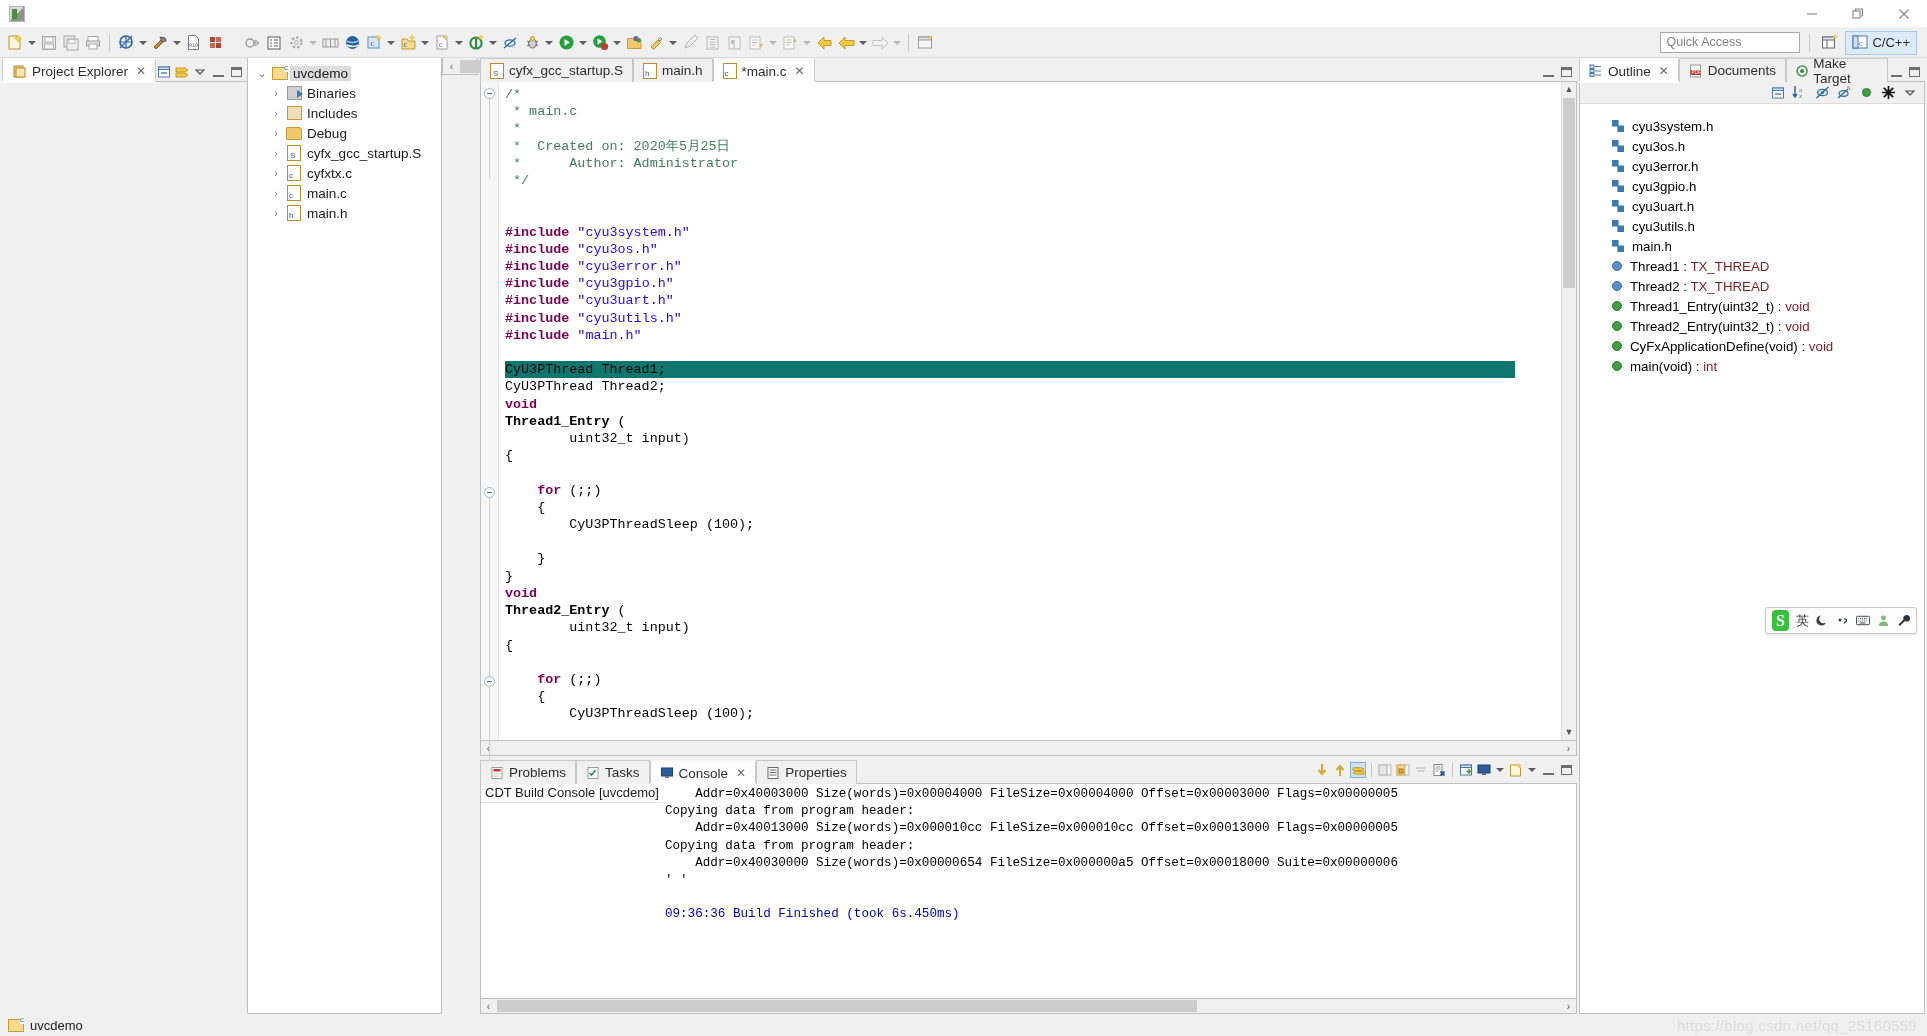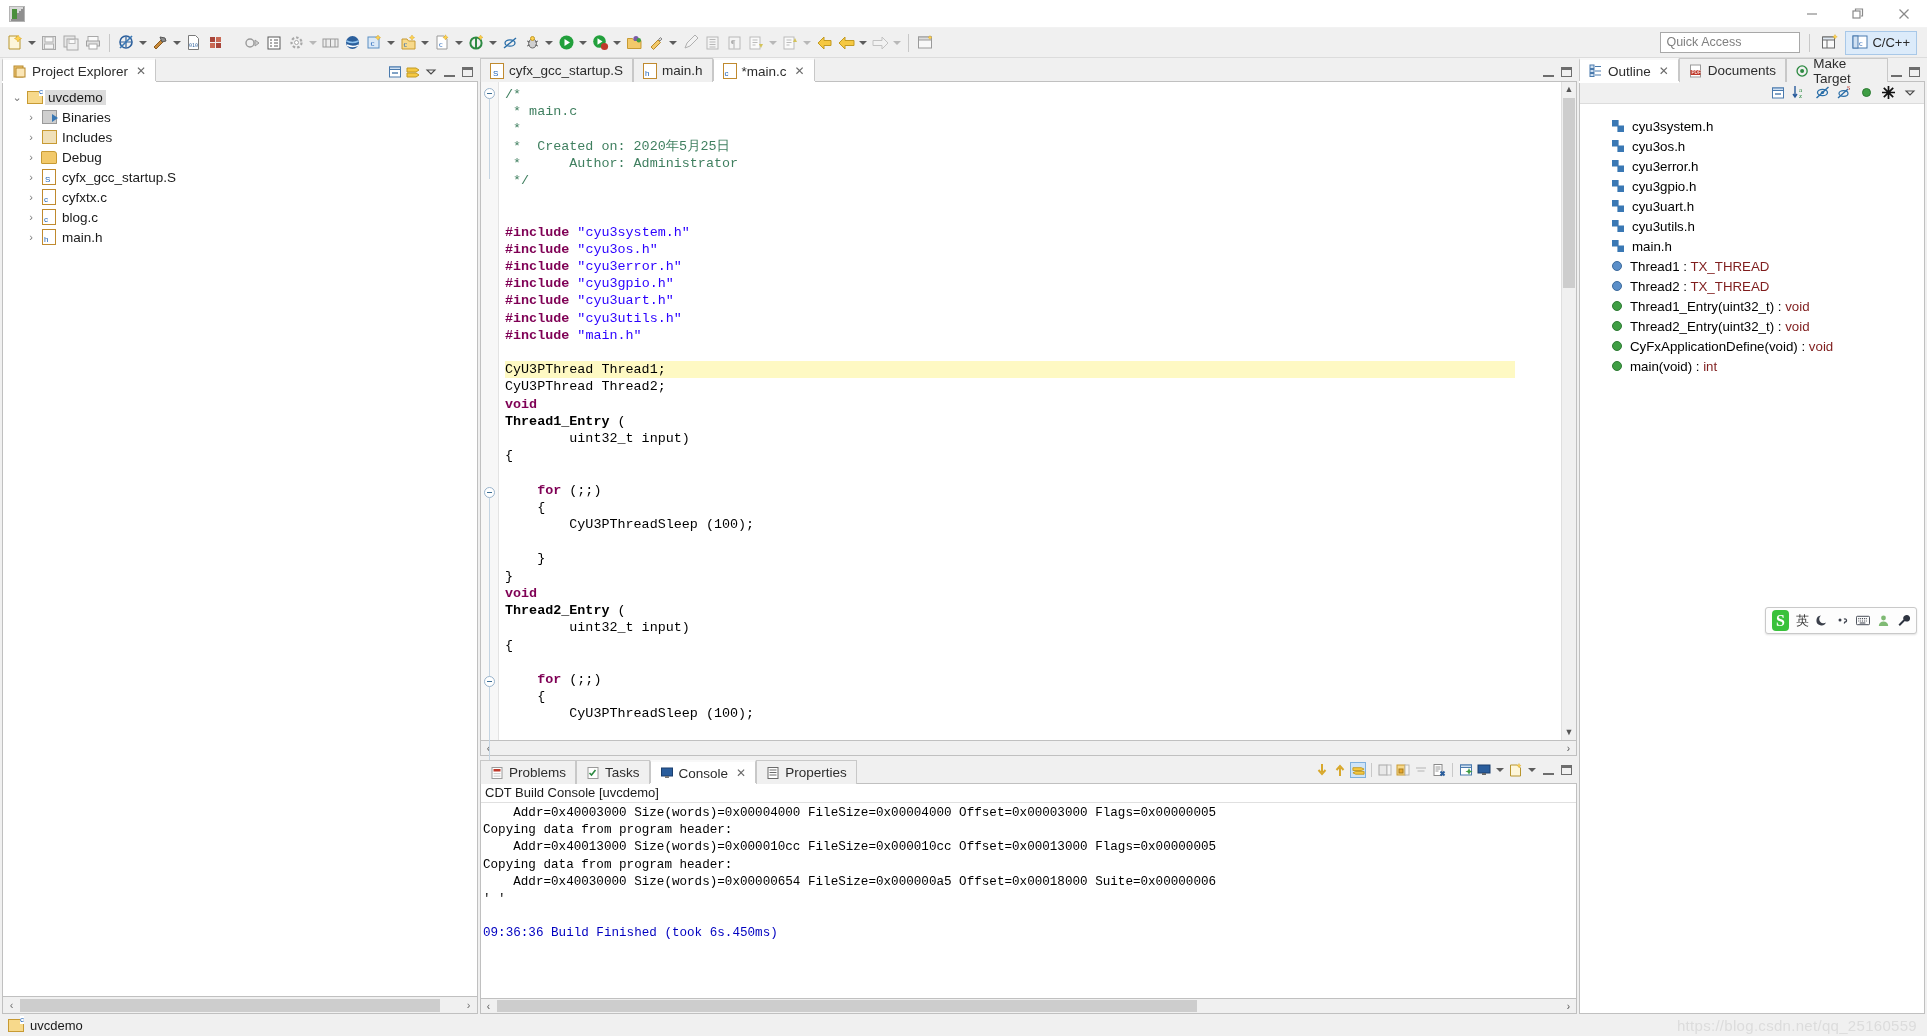--- a/index.html
+++ b/index.html
@@ -75,21 +75,21 @@
   .panel-body { flex:1; background:#fff; border:1px solid #c0c0c0; border-top:none; min-height:0; overflow:hidden; position:relative; }
 
   .panel-tools { margin-left:auto; display:flex; align-items:center; gap:2px; padding: 0 3px 2px 0; }
   .ptool { width:16px; height:16px; display:flex; align-items:center; justify-content:center; }
 
   
   .gmin { width:11px; height:9px; border-bottom:2px solid #6d6d6d; position:relative; }
   .gmax { width:11px; height:10px; border:1px solid #6d6d6d; border-top-width:3px; }
 
   
-  .left-col { width: 478px; flex:none; display:flex; flex-direction:column; padding-left:2px; }
+  .left-col { width: 478px; flex:none; display:flex; flex-direction:row; padding-left:2px; }
   .tree { padding: 5px 0 0 0; font-size: 13.5px; color:#1a1a1a; }
   .trow { display:flex; align-items:center; height: 20px; padding-left: 6px; }
   .trow .twist { width: 16px; text-align:center; color:#7a7a7a; font-size: 11px; }
   .trow .ticon { width: 20px; display:flex; align-items:center; justify-content:center; }
   .trow .tlabel { padding: 0 3px; }
   .trow.sel .tlabel { background:#dcdcdc; }
   .indent1 { padding-left: 20px; }
 
   .hscroll {
     height: 17px; background:#f0f0f0; border:1px solid #c0c0c0; border-top:none;
@@ -106,21 +106,21 @@
   .code-area { flex:1; position:relative; overflow:hidden; background:#fff; }
   pre.code {
     margin:0; padding: 4px 0 0 6px; font-family: "Liberation Mono", "DejaVu Sans Mono", monospace;
     font-size: 13.4px; line-height: 17.2px; color:#000; white-space: pre; tab-size: 4;
   }
   .cmt { color:#3f7f5f; }
   .pp  { color:#7f0055; font-weight:bold; }
   .str { color:#2a00ff; }
   .kw  { color:#7f0055; font-weight:bold; }
   .fn  { font-weight:bold; }
-  .hl-line { background:#fef9c3; display:inline-block; width: 1010px; }
+  .hl-line { background:#0f766e; display:inline-block; width: 1010px; }
   .vscroll-col { width:15px; background:#f0f0f0; border-left:1px solid #dfdfdf; position:relative; flex:none;}
   .vscroll-col .up, .vscroll-col .dn { height:15px; text-align:center; font-size:9px; color:#555; line-height:15px;}
   .vscroll-col .thumb { position:absolute; left:1px; width:12px; background:#cdcdcd; }
   .editor-hscroll { height:15px; background:#f0f0f0; border:1px solid #c0c0c0; border-top:none; display:flex; align-items:center; justify-content:space-between; flex:none;}
   .editor-hscroll span { width:15px; text-align:center; font-size:10px; color:#555; }
   .fold-marker{ position:absolute; left:3px; width:11px; height:11px; border:1px solid #9ab4cc; border-radius:50%; background:#fff; }
   .fold-marker::after{ content:''; position:absolute; left:2px; top:4px; width:5px; height:1px; background:#3d6e94; }
   .fold-vline { position:absolute; left:8px; width:1px; background:#c4d4e2; }
 
   
@@ -569,21 +569,21 @@
                 <span class="ico-file-c"></span>
               </span>
             <span class="tlabel">cyfxtx.c</span>
           </div>
 
           <div class="trow indent1">
             <span class="twist">›</span>
             <span class="ticon">
                 <span class="ico-file-c"></span>
               </span>
-            <span class="tlabel">blog.c</span>
+            <span class="tlabel">main.c</span>
           </div>
 
           <div class="trow indent1">
             <span class="twist">›</span>
             <span class="ticon">
                 <span class="ico-file-h"></span>
               </span>
             <span class="tlabel">main.h</span>
           </div>
 
@@ -790,21 +790,21 @@
             <div class="tb-arrow"></div>
             <div class="ptool">
                 <div class="gmin"></div>
               </div>
             <div class="ptool">
                 <div class="gmax"></div>
               </div>
           </div>
         </div>
 
-        <div class="panel-body" style="display:flex;flex-direction:column">
+        <div class="panel-body" style="display:flex;">
           <div class="console-header">CDT Build Console [uvcdemo]</div>
           <div class="console-body">
             <pre class="conlog"><span>    Addr=0x40003000 Size(words)=0x00004000 FileSize=0x00004000 Offset=0x00003000 Flags=0x00000005</span>
 <span>Copying data from program header:</span>
 <span>    Addr=0x40013000 Size(words)=0x000010cc FileSize=0x000010cc Offset=0x00013000 Flags=0x00000005</span>
 <span>Copying data from program header:</span>
 <span>    Addr=0x40030000 Size(words)=0x00000654 FileSize=0x000000a5 Offset=0x00018000 Suite=0x00000006</span>
 <span>' '</span>
 
 <span class="blue">09:36:36 Build Finished (took 6s.450ms)</span></pre>

